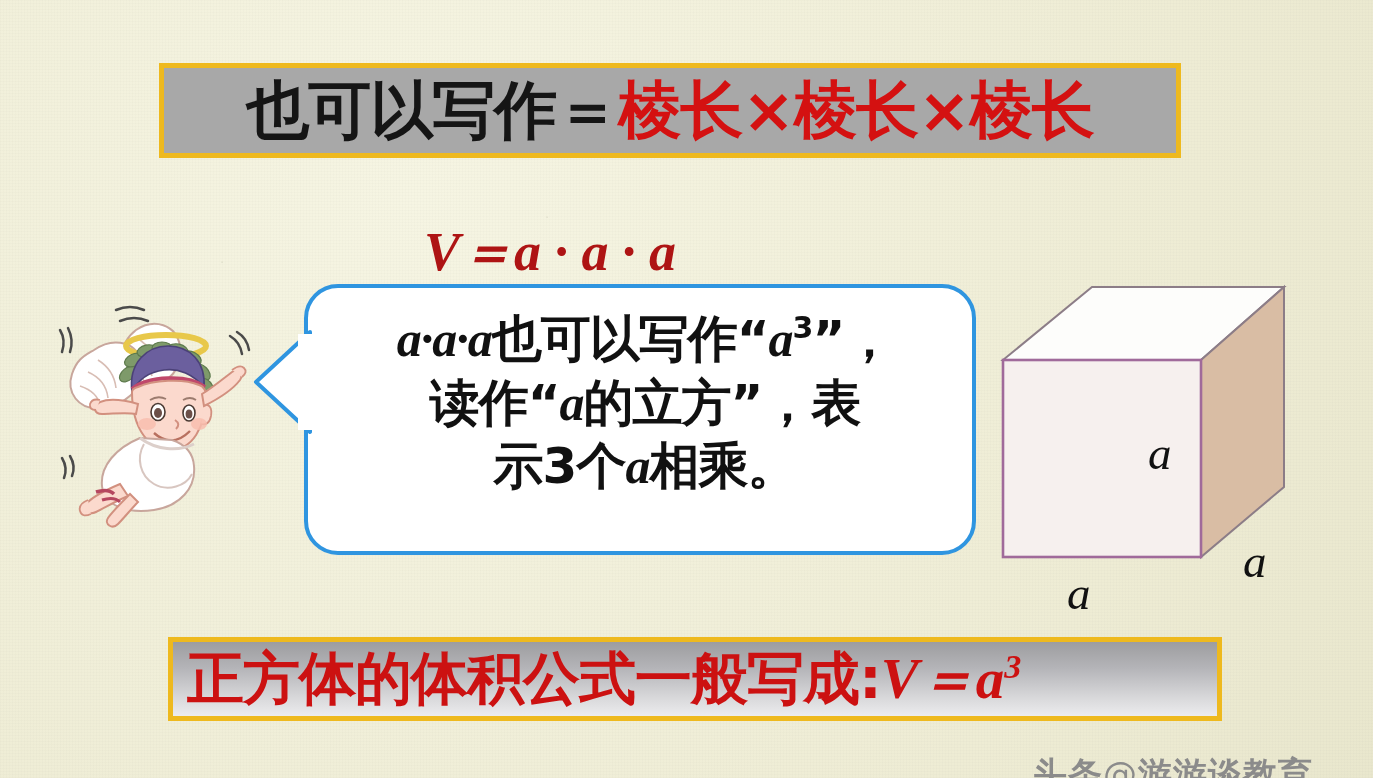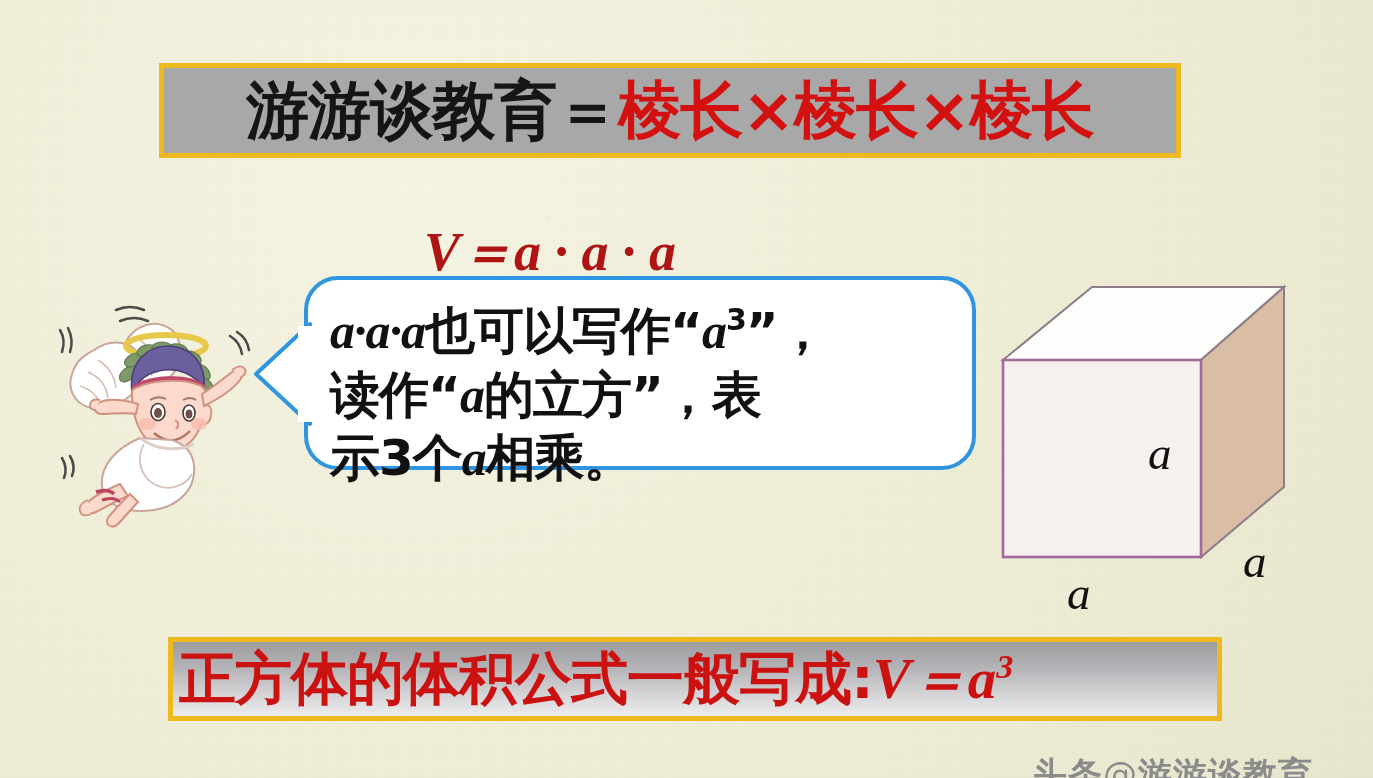--- a/index.html
+++ b/index.html
@@ -68,23 +68,24 @@
     font-size: 54px;
     color: #ae1414;
     white-space: nowrap;
     margin-top: 40px;
   }
 
   
   #speech-bubble {
     position: absolute;
     left: 304px;
-    top: 276px;
+    top: 284px;
     width: 672px;
-    height: 194px;
+    height: 271px;
+    text-align: center;
   }
   #speech-bubble .bubble-body {
     position: absolute;
     left: 0;
     top: 0;
     width: 100%;
     height: 100%;
     background: #ffffff;
     border: 4px solid #2f95e0;
     border-radius: 34px;
@@ -174,21 +175,21 @@
     height: 84px;
     background: linear-gradient(to bottom, #9d9d9f 0%, #b4b4b8 35%, #d8d8da 75%, #ececee 100%);
     border: 5px solid #eeb91e;
     box-sizing: border-box;
     display: flex;
     align-items: center;
     white-space: nowrap;
     overflow: hidden;
   }
   #bottom-banner .b-text {
-    padding-left: 6px;
+    padding-left: 14px;
     font-family: "DejaVu Sans", "Liberation Sans", sans-serif;
     font-weight: bold;
     font-size: 57px;
     color: #cc1111;
     letter-spacing: -1px;
   }
   #bottom-banner .b-formula {
     font-family: Liberation Serif, serif;
     font-style: italic;
     font-weight: bold;
@@ -229,21 +230,21 @@
 </style>
 </head>
 <body>
 
 <div id="slide">
 
   <div class="ghost" style="left:220px; top:255px;">·</div>
   <div class="ghost" style="left:545px; top:210px;">·</div>
 
   <div id="title-banner">
-    <span class="t-black">游游谈教育＝</span>
+    <span class="t-black">也可以写作＝</span>
       <span class="t-red">棱长×棱长×棱长</span>
   </div>
 
   <div id="formula-line">V＝a · a · a</div>
 
   <div id="angel">
     <svg width="230" height="250" viewBox="0 0 230 250" xmlns="http://www.w3.org/2000/svg">
 
       <g stroke="#4a4a4a" stroke-width="2.5" fill="none" stroke-linecap="round">
         <path d="M72,22 q14,-6 28,0"></path>

